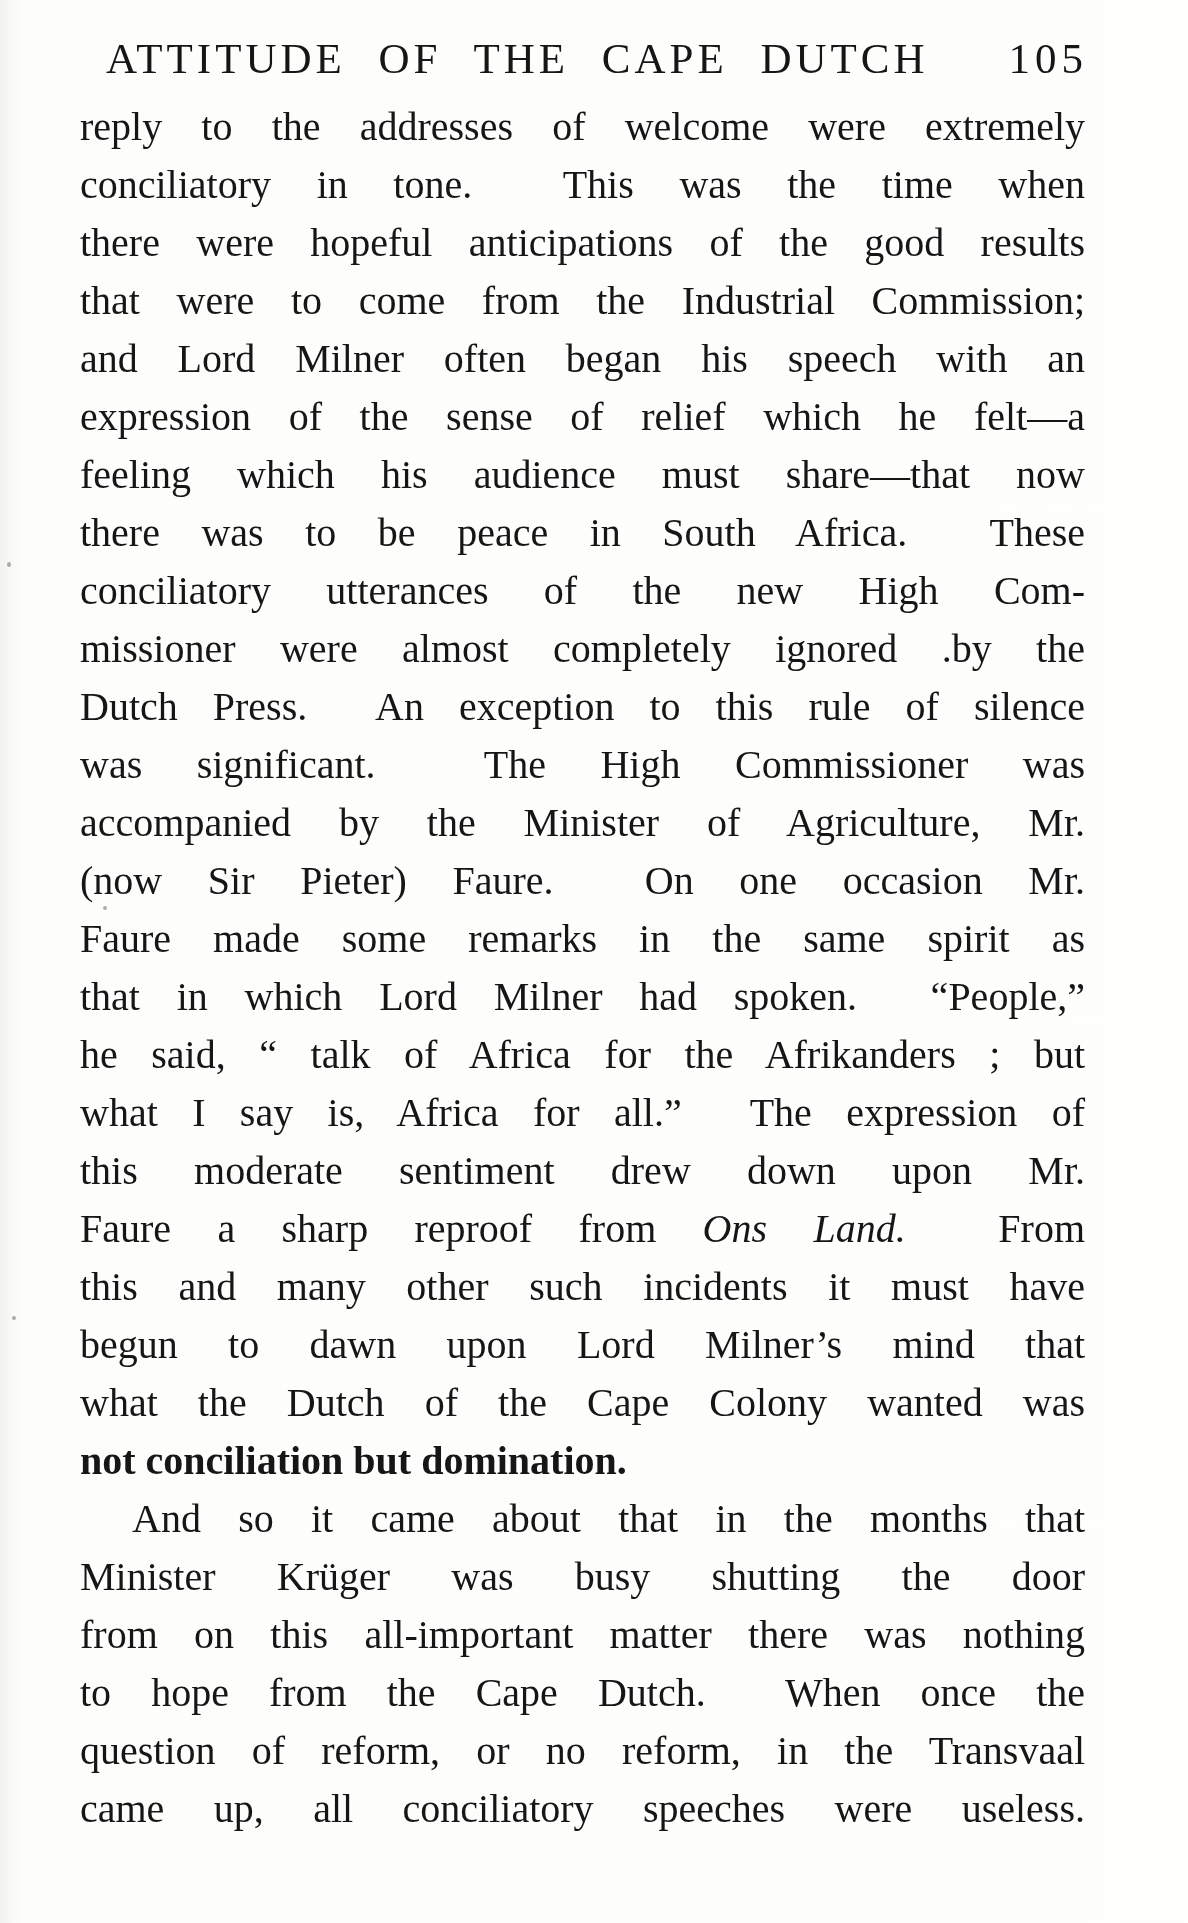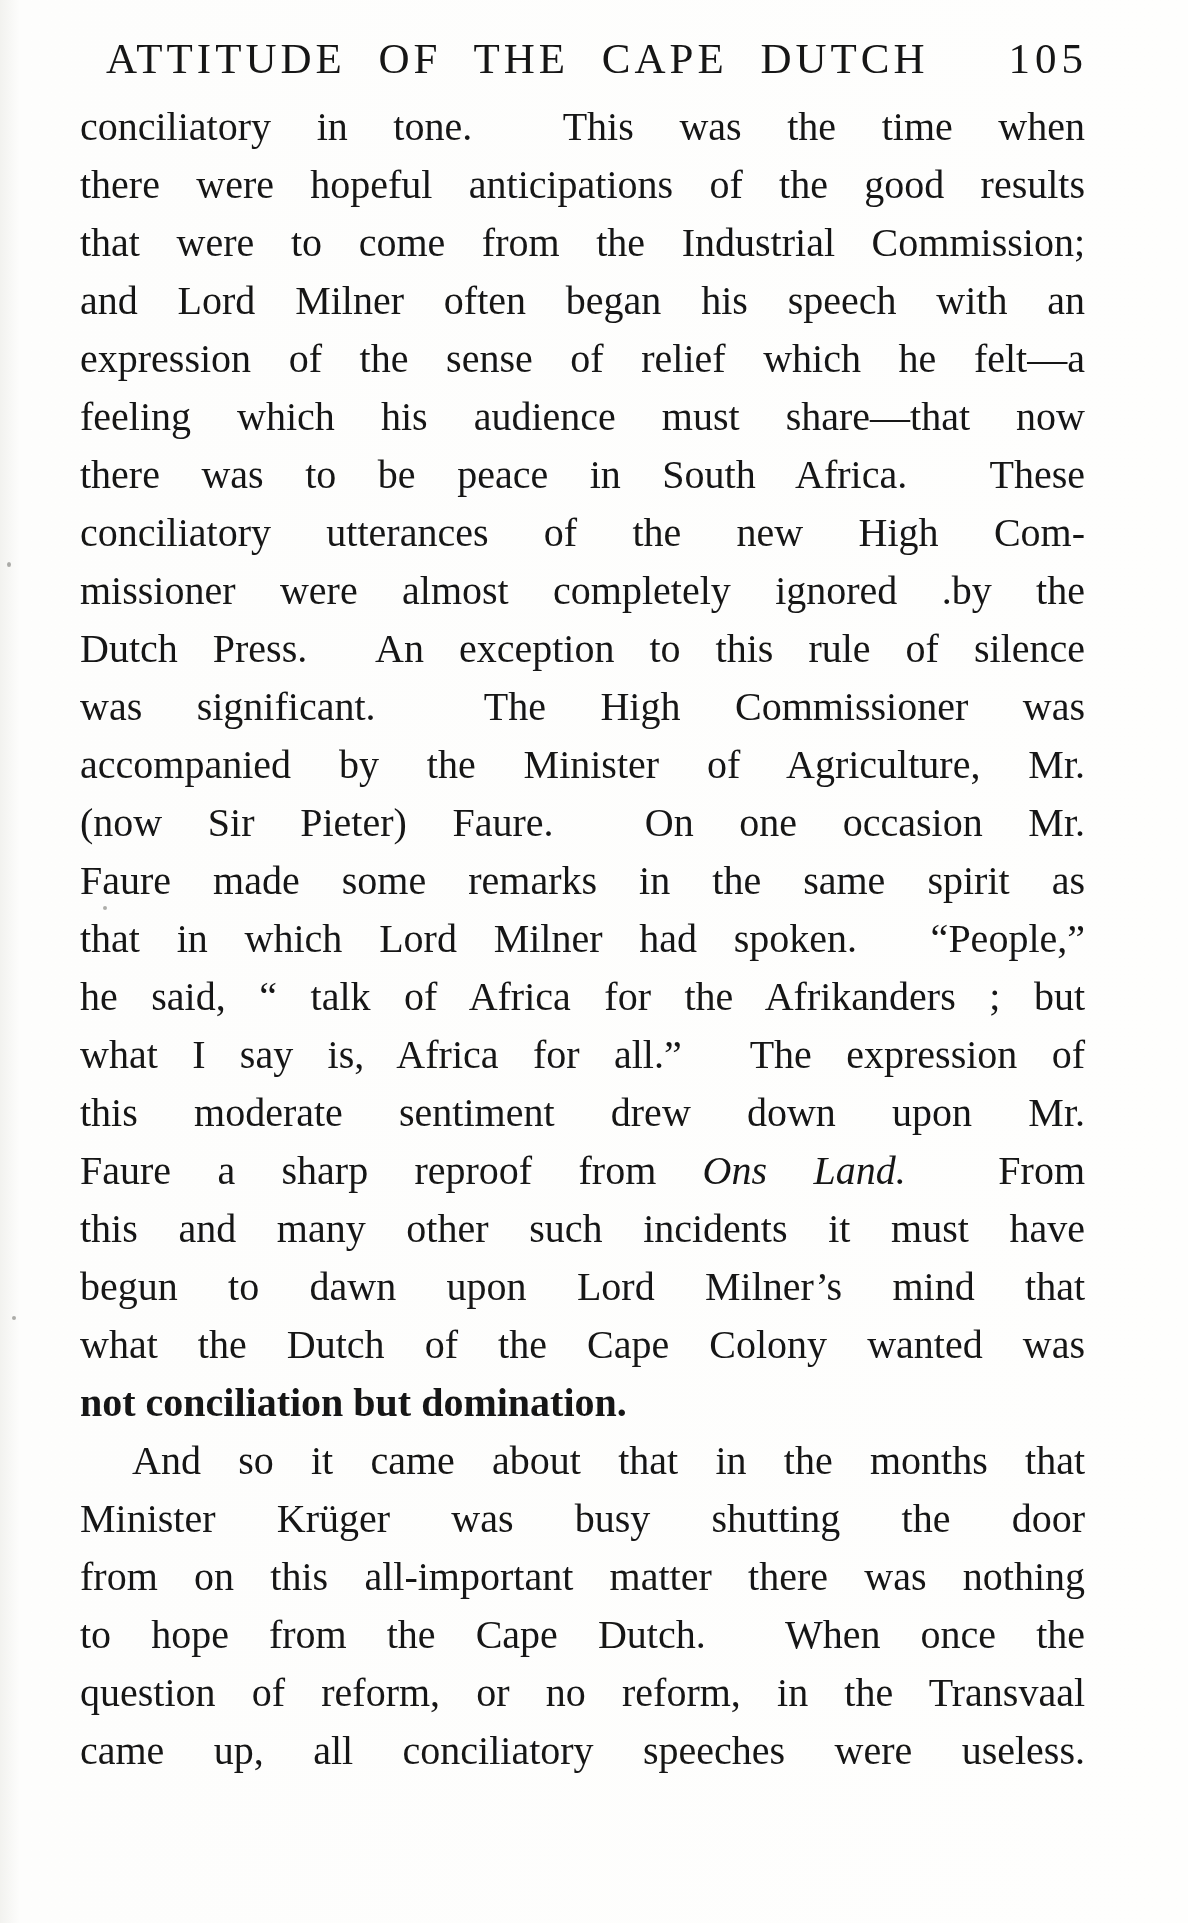--- a/index.html
+++ b/index.html
@@ -61,20 +61,21 @@
 <body>
 
 <div class="page">
 
   <div class="running-head">
     <span class="head-title">ATTITUDE OF THE CAPE DUTCH</span>
     <span class="page-number">105</span>
   </div>
 
   <div class="body-text">
+    <div class="line">reply to the addresses of welcome were extremely</div>
     <div class="line">conciliatory in tone.&nbsp; This was the time when</div>
     <div class="line">there were hopeful anticipations of the good results</div>
     <div class="line">that were to come from the Industrial Commission;</div>
     <div class="line">and Lord Milner often began his speech with an</div>
     <div class="line">expression of the sense of relief which he felt—a</div>
     <div class="line">feeling which his audience must share—that now</div>
     <div class="line">there was to be peace in South Africa.&nbsp; These</div>
     <div class="line">conciliatory utterances of the new High Com-</div>
     <div class="line">missioner were almost completely ignored .by the</div>
     <div class="line">Dutch Press.&nbsp; An exception to this rule of silence</div>

